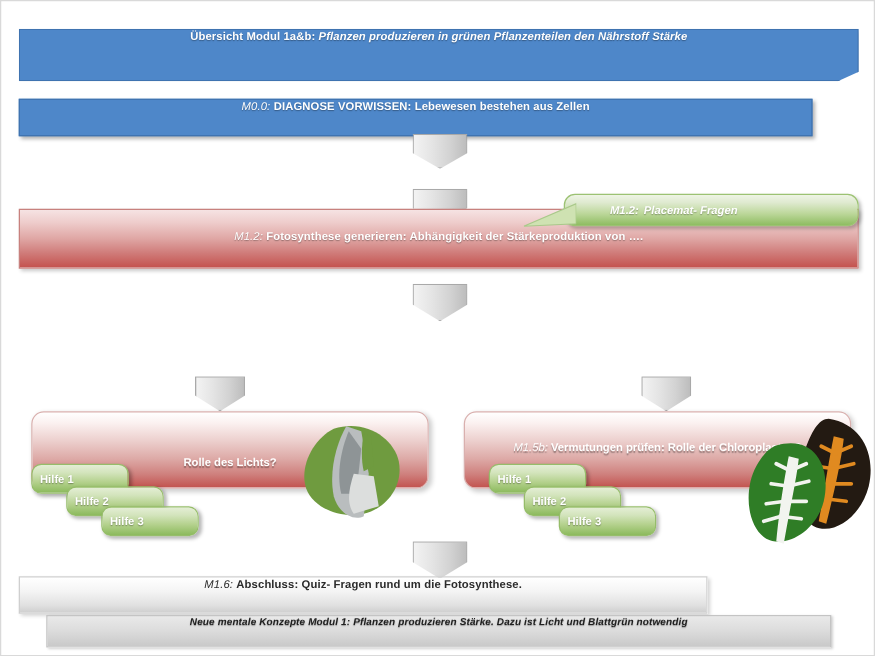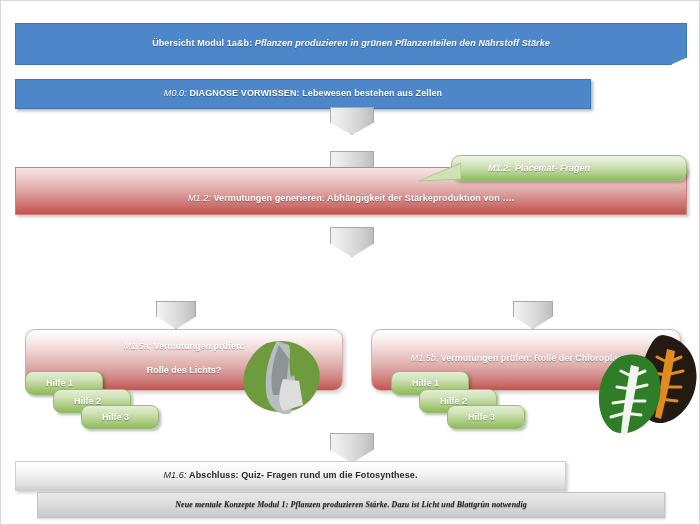--- a/index.html
+++ b/index.html
@@ -18,21 +18,21 @@
     overflow: hidden;
     border: 1px solid #d9d9d9;
     box-sizing: border-box;
   }
 
   
   .bar {
     position: absolute;
     box-sizing: border-box;
     display: flex;
-    align-items: center;
+    align-items: flex-start;
     justify-content: center;
     text-align: center;
     color: #ffffff;
     font-size: 9px;
     line-height: 1.25;
     letter-spacing: .1px;
     text-shadow: 0 1px 1px rgba(0,0,0,.35);
   }
 
   .bar-blue {
@@ -107,21 +107,21 @@
     background: linear-gradient(to bottom,
                 #e4eed5 0%, #d3e4bc 28%, #b4d18d 62%, #8cba5d 100%);
     border: 1px solid #96bd6a;
     box-shadow: 2px 2px 3px rgba(0,0,0,.28);
     display: flex;
     align-items: center;
     color: #ffffff;
     font-size: 9px;
     font-weight: bold;
     text-shadow: 0 1px 1px rgba(0,0,0,.35);
-    padding-left: 20px;
+    padding-left: 6px;
   }
 
   
   .callout {
     position: absolute;
     box-sizing: border-box;
     border-radius: 9px;
     background: linear-gradient(to bottom,
                 #eef4e5 0%, #dfead0 25%, #bcd79a 62%, #8fbd62 100%);
     border: 1px solid #9cc273;
@@ -176,59 +176,55 @@
 
 <div id="page">
 
   <div class="bar bar-blue folded" style="left:14px; top:22px; width:672px; height:42px;">
     <div class="inner">
       <span class="titlecode">Übersicht Modul 1a&amp;b:</span>
       <span class="ital">Pflanzen produzieren in grünen Pflanzenteilen den Nährstoff Stärke</span>
     </div>
   </div>
 
-  <div class="bar bar-blue" style="left:14px; top:78px; width:576px; height:30px;">
+  <div class="bar bar-blue" style="left:14px; top:78px; width:635px; height:30px;">
     <div class="inner">
       <span class="code">M0.0:</span>
       <span class="bold">DIAGNOSE VORWISSEN: Lebewesen bestehen aus Zellen</span>
     </div>
   </div>
 
   <div class="arrow" style="left:329px; top:106px; width:42px; height:26px;"></div>
 
 
   <div class="arrow" style="left:329px; top:150px; width:42px; height:26px;"></div>
 
   <div class="bar bar-red" style="left:14px; top:166px; width:672px; height:48px;">
     <div class="inner" style="padding-top:16px;">
       <span class="code">M1.2:</span>
-      <span class="bold">Vermutungen generieren: Abhängigkeit der Stärkeproduktion von ….</span>
+      <span class="bold">Fotosynthese generieren: Abhängigkeit der Stärkeproduktion von ….</span>
     </div>
   </div>
 
   <div class="callout" style="left:450px; top:154px; width:236px; height:26px;">
     <span class="code" style="margin-right:4px;">M1.2:</span>
     <span>Placemat- Fragen</span>
   </div>
 
   <svg class="photo" style="left:418px; top:160px;" width="42" height="24" viewBox="0 0 42 24">
     <polygon points="42,2 42,18 0,20" fill="#cfe2b2" stroke="#a9c98a" stroke-width="1"></polygon>
   </svg>
 
   <div class="arrow" style="left:329px; top:226px; width:42px; height:28px;"></div>
 
 
   <div class="arrow" style="left:155px; top:300px; width:38px; height:26px;"></div>
   <div class="arrow" style="left:512px; top:300px; width:38px; height:26px;"></div>
 
   <div class="panel" style="left:24px; top:328px; width:318px; height:62px;">
-    <div class="ptext" style="top:10px;">
-      <span class="code">M1.5a:</span>
-      <span class="bold">Vermutungen prüfen:</span>
-    </div>
     <div class="ptext bold" style="top:34px;">Rolle des Lichts?</div>
   </div>
 
   <svg class="photo" style="left:232px; top:338px;" width="96" height="80" viewBox="0 0 96 80">
     <path d="M34 4 C18 12 6 34 12 52 C18 68 40 76 58 72 C76 68 90 50 86 30
              C82 12 60 -4 34 4 Z" fill="#6f9b3f"></path>
     <path d="M44 2 C36 16 30 38 34 58 C38 72 50 78 58 74 L62 40 L56 6 Z" fill="#b9bdbe"></path>
     <path d="M46 6 C40 20 36 40 40 56 L52 56 L56 20 Z" fill="#8e9496"></path>
     <path d="M50 40 C46 52 44 64 50 72 L70 66 L66 42 Z" fill="#dcdedd"></path>
     <path d="M58 8 C56 18 56 30 58 38 L66 34 L64 10 Z" fill="#6f9b3f"></path>
@@ -279,16 +275,16 @@
   <div class="arrow" style="left:329px; top:432px; width:42px; height:28px;"></div>
 
   <div class="bar bar-grey" style="left:14px; top:460px; width:551px; height:30px;">
     <div class="inner">
       <span class="code">M1.6:</span>
       <span class="bold">Abschluss: Quiz- Fragen rund um die Fotosynthese.</span>
     </div>
   </div>
 
   <div class="bar bar-grey-solid" style="left:36px; top:491px; width:628px; height:26px;">
-    <div class="caption" style="position:static;font-family:Liberation Serif, serif;">Neue mentale Konzepte Modul 1: Pflanzen produzieren Stärke. Dazu ist Licht und Blattgrün notwendig</div>
+    <div class="caption" style="position:static;">Neue mentale Konzepte Modul 1: Pflanzen produzieren Stärke. Dazu ist Licht und Blattgrün notwendig</div>
   </div>
 
 </div>
 
 </body></html>

